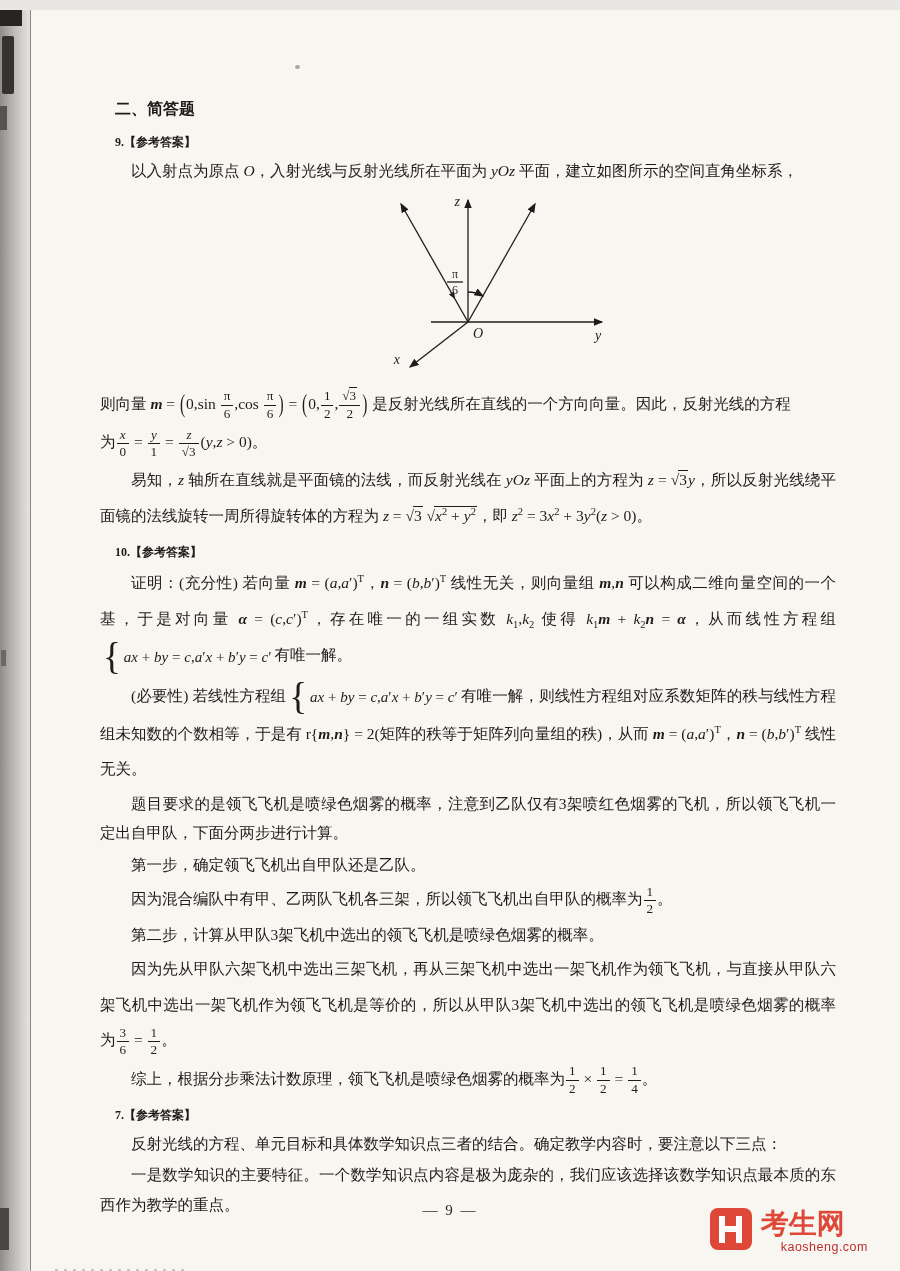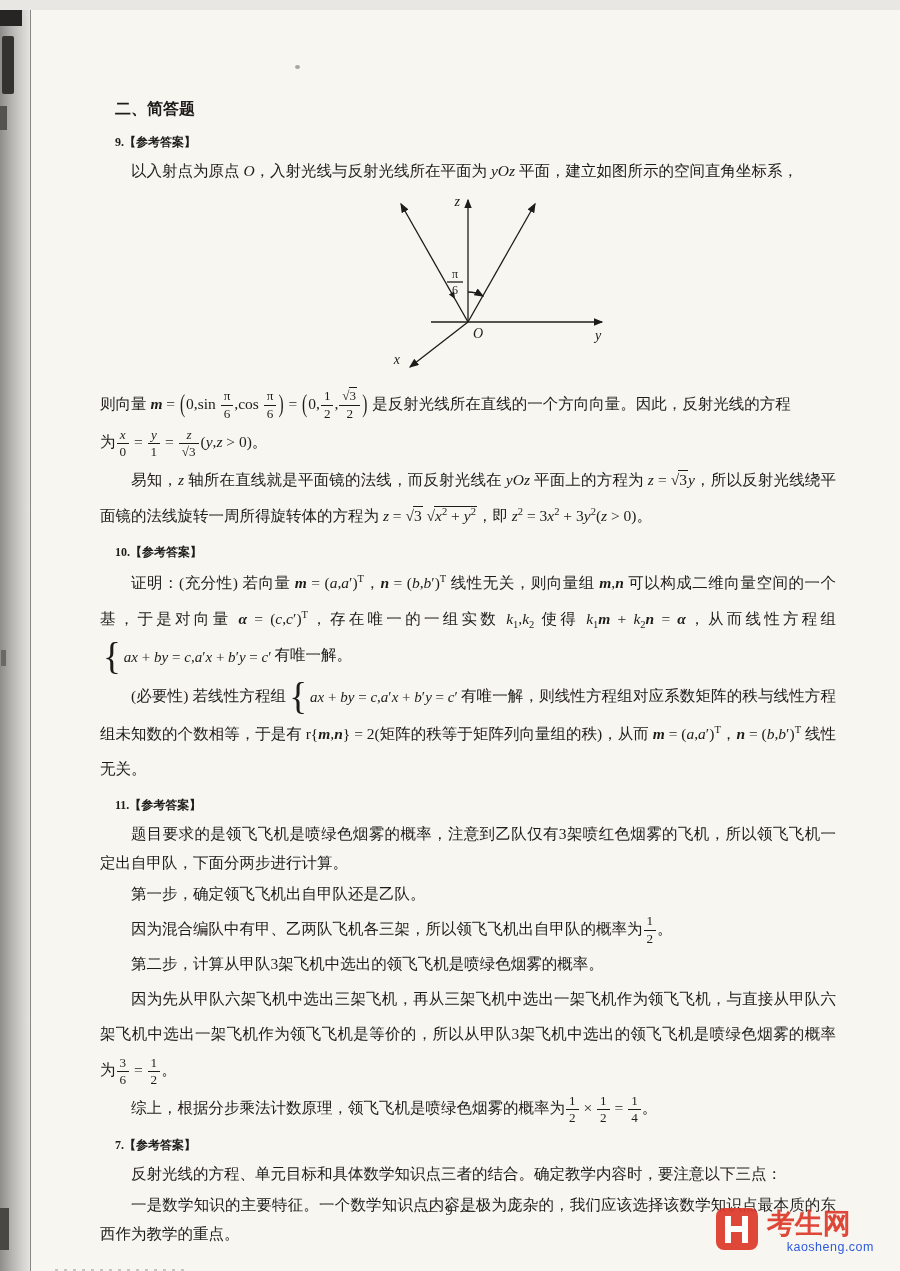--- a/index.html
+++ b/index.html
@@ -39,30 +39,30 @@
   .brace{font-size:2.4em;font-weight:300;margin-right:3px;line-height:1;}
   .ccol{display:inline-flex;flex-direction:row;line-height:1.5;text-align:left;font-size:0.97em;}
 
   .figure{margin:4px 0 6px 218px;width:300px;height:190px;}
   .figure svg line,.figure svg path.ln{stroke:#1e1c1a;stroke-width:1.3;fill:none;}
   .figure svg text{font-size:14px;font-style:italic;fill:#1e1c1a;font-family:"Liberation Serif",serif;}
   .figure svg text.sm{font-size:12px;font-style:normal;}
 
   .footer-page{position:absolute;left:0;right:0;top:1192px;text-align:center;font-size:15px;letter-spacing:2px;color:#2a2826;}
 
-  .brandmark{position:absolute;right:26px;top:1198px;display:flex;align-items:flex-start;gap:9px;opacity:.92;}
+  .brandmark{position:absolute;right:32px;top:1198px;display:flex;align-items:flex-start;gap:9px;opacity:.92;}
   .brand-icon{width:42px;height:42px;border-radius:8px;
      background:
        linear-gradient(#fff,#fff) 9px 8px/6px 27px no-repeat,
        linear-gradient(#fff,#fff) 26px 8px/6px 27px no-repeat,
        linear-gradient(#fff,#fff) 9px 18px/23px 6px no-repeat,
        #dd3a2a;}
   .brand-text{display:flex;flex-direction:column;}
   .brand-name{font-size:28px;font-weight:bold;color:#dd3a2a;font-family:"Liberation Sans",sans-serif;line-height:1.15;}
-  .brand-site{font-size:12.5px;color:#1d4ed8;font-family:"Liberation Sans",sans-serif;letter-spacing:.5px;padding-left:20px;}
+  .brand-site{font-size:12.5px;color:#b91c1c;font-family:"Liberation Sans",sans-serif;letter-spacing:.5px;padding-left:20px;}
 </style>
 </head>
 <body>
 
 <div class="page">
 
   <div class="binding"></div>
   <div class="corner-block"></div>
   <div class="mark1"></div>
   <div class="mark2"></div>
@@ -115,21 +115,20 @@
           </span>
         </span>有唯一解。</p>
     <p class="para fm indent">(必要性) 若线性方程组<span class="cases">
           <span class="brace">{</span>
           <span class="ccol">
             <span class="cline"><span class="it">ax</span> + <span class="it">by</span> = <span class="it">c</span>,</span>
             <span class="cline"><span class="it">a</span>′<span class="it">x</span> + <span class="it">b</span>′<span class="it">y</span> = <span class="it">c</span>′</span>
           </span>
         </span>有唯一解，则线性方程组对应系数矩阵的秩与线性方程组未知数的个数相等，于是有 r{<span class="vec">m</span>,<span class="vec">n</span>} = 2(矩阵的秩等于矩阵列向量组的秩)，从而 <span class="vec">m</span> = (<span class="it">a</span>,<span class="it">a</span>′)<sup>T</sup>，<span class="vec">n</span> = (<span class="it">b</span>,<span class="it">b</span>′)<sup>T</sup> 线性无关。</p>
 
-    <div class="label">11.【参考答案】</div>
     <p class="para indent">题目要求的是领飞飞机是喷绿色烟雾的概率，注意到乙队仅有3架喷红色烟雾的飞机，所以领飞飞机一定出自甲队，下面分两步进行计算。</p>
     <p class="para indent">第一步，确定领飞飞机出自甲队还是乙队。</p>
     <p class="para fm indent">因为混合编队中有甲、乙两队飞机各三架，所以领飞飞机出自甲队的概率为<span class="frac"><span class="num">1</span><span class="den">2</span></span>。</p>
     <p class="para indent">第二步，计算从甲队3架飞机中选出的领飞飞机是喷绿色烟雾的概率。</p>
     <p class="para fm indent">因为先从甲队六架飞机中选出三架飞机，再从三架飞机中选出一架飞机作为领飞飞机，与直接从甲队六架飞机中选出一架飞机作为领飞飞机是等价的，所以从甲队3架飞机中选出的领飞飞机是喷绿色烟雾的概率为<span class="frac"><span class="num">3</span><span class="den">6</span></span> = <span class="frac"><span class="num">1</span><span class="den">2</span></span>。</p>
     <p class="para fm indent">综上，根据分步乘法计数原理，领飞飞机是喷绿色烟雾的概率为<span class="frac"><span class="num">1</span><span class="den">2</span></span> × <span class="frac"><span class="num">1</span><span class="den">2</span></span> = <span class="frac"><span class="num">1</span><span class="den">4</span></span>。</p>
 
     <div class="label">7.【参考答案】</div>
     <p class="para indent">反射光线的方程、单元目标和具体数学知识点三者的结合。确定教学内容时，要注意以下三点：</p>
     <p class="para indent">一是数学知识的主要特征。一个数学知识点内容是极为庞杂的，我们应该选择该数学知识点最本质的东西作为教学的重点。</p>

